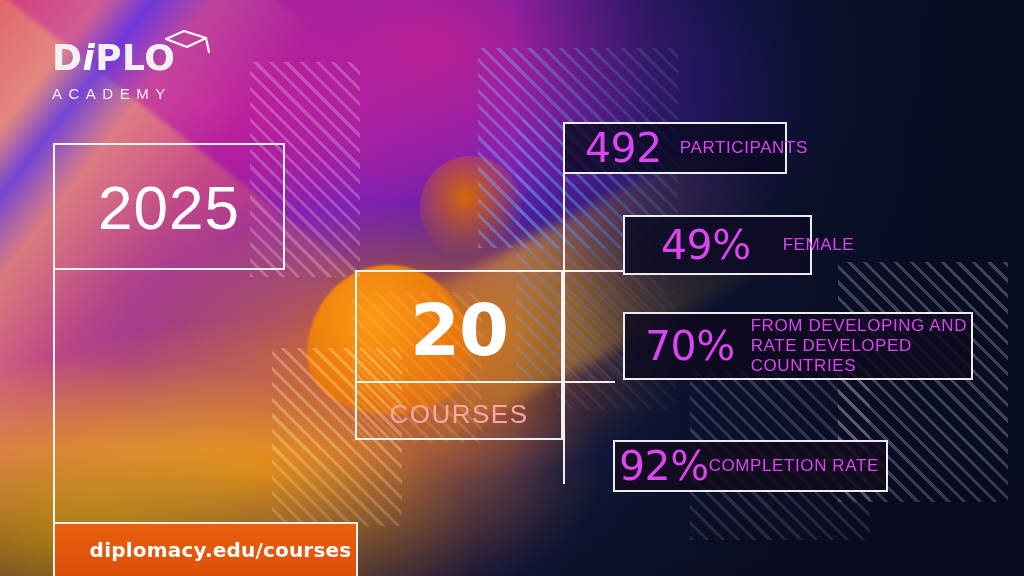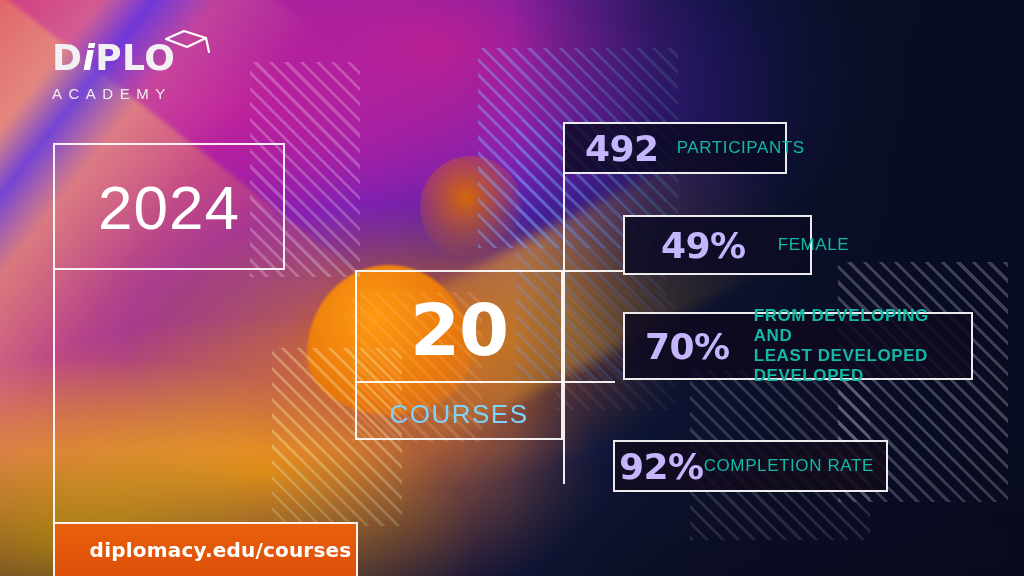--- a/index.html
+++ b/index.html
@@ -145,45 +145,45 @@
   #left-rail  { left:53px; top:270px; width:2px; height:306px; }
 
   #courses-box { left:355px; top:270px; width:208px; height:170px; }
   #courses-split { left:355px; top:381px; width:208px; height:2px; }
   #courses-num { position:absolute; left:0; right:0; top:6px; height:104px;
     display:flex; align-items:center; justify-content:center;
     font-size:72px; font-weight:bold; color:#fff; letter-spacing:-1px;
     font-family:"DejaVu Sans", sans-serif; }
   #courses-label { position:absolute; left:0; right:0; bottom:0; height:47px;
     display:flex; align-items:center; justify-content:center;
-    font-size:26px; font-weight:400; color:#7dd3fc; letter-spacing:1.5px;
+    font-size:26px; font-weight:400; color:#fca5a5; letter-spacing:1.5px;
     font-family:"Liberation Sans", sans-serif; }
 
   #url-box { left:53px; top:522px; width:305px; height:56px;
     background:linear-gradient(180deg,#e8600c 0%, #dc4f0a 100%); }
   #url-text { position:absolute; inset:0; display:flex; align-items:center; justify-content:center;
     font-size:20px; font-weight:bold; color:#ffffff; letter-spacing:.2px;
     font-family:"DejaVu Sans", sans-serif;margin-left:30px; }
 
   
   .stat { position:absolute; border:2px solid rgba(255,255,255,.92);
     display:flex; align-items:center; background:rgba(10,9,32,.80); }
-  .stat .num { font-family:"DejaVu Sans", sans-serif; font-weight:bold; color:#c4b5fd;
-    font-size:36px; letter-spacing:-.5px; flex:none; }
-  .stat .lbl { font-family:"Liberation Sans", sans-serif; font-weight:400; color:#14b8a6;
+  .stat .num { font-family:"DejaVu Sans", sans-serif; font-weight:normal; color:#d946ef;
+    font-size:41px; letter-spacing:-.5px; flex:none; }
+  .stat .lbl { font-family:"Liberation Sans", sans-serif; font-weight:400; color:#d946ef;
     font-size:17px; letter-spacing:.6px; line-height:1.18; }
 
   #stat-participants { left:563px; top:122px;  width:224px; height:52px; padding-left:20px; }
   #stat-participants .lbl { margin-left:18px; }
   #stat-female       { left:623px; top:215px;  width:189px; height:60px; padding-left:36px;
                         background:rgba(12,11,36,.88); }
   #stat-female .lbl  { margin-left:32px; }
   #stat-developing   { left:623px; top:312px;  width:350px; height:68px; padding-left:20px;
                         background:rgba(14,9,30,.85); }
-  #stat-developing .lbl { margin-left:24px;font-weight:bold; }
+  #stat-developing .lbl { margin-left:16px; }
   #stat-completion   { left:613px; top:440px;  width:275px; height:52px; padding-left:4px;
                         background:rgba(18,10,28,.85); }
   #stat-completion .lbl { }
 
   
   #conn-v1 { left:563px; top:174px; width:2px; height:310px; }
   #conn-h1 { left:563px; top:270px; width:62px; height:2px; }
   #conn-h2 { left:563px; top:381px; width:52px; height:2px; }
 </style>
 </head>
@@ -219,21 +219,21 @@
         <svg viewBox="0 0 54 26" width="54" height="26" aria-hidden="true">
           <path d="M4 11 L22 3 L44 10 L25 19 Z" fill="none" stroke="#ffffff" stroke-width="2.2" stroke-linejoin="round"></path>
           <path d="M44 10 L47 24" fill="none" stroke="#ffffff" stroke-width="2.2" stroke-linecap="round"></path>
         </svg>
       </span>
     </div>
     <div class="logo-sub">ACADEMY</div>
   </div>
 
   <div class="panel" id="year-box">
-    <div id="year-text">2024</div>
+    <div id="year-text">2025</div>
   </div>
 
   <div class="line" id="left-rail"></div>
 
   <div class="panel" id="courses-box">
     <div id="courses-num">20</div>
     <div id="courses-label">COURSES</div>
   </div>
   <div class="line" id="courses-split"></div>
 
@@ -246,21 +246,21 @@
     <span class="lbl">PARTICIPANTS</span>
   </div>
 
   <div class="stat" id="stat-female">
     <span class="num">49%</span>
     <span class="lbl">FEMALE</span>
   </div>
 
   <div class="stat" id="stat-developing">
     <span class="num">70%</span>
-    <span class="lbl"><span>FROM DEVELOPING AND</span><br><span>LEAST DEVELOPED DEVELOPED</span></span>
+    <span class="lbl"><span>FROM DEVELOPING AND</span><br><span>RATE DEVELOPED COUNTRIES</span></span>
   </div>
 
   <div class="stat" id="stat-completion">
     <span class="num">92%</span>
     <span class="lbl">COMPLETION RATE</span>
   </div>
 
   <div class="panel" id="url-box">
     <div id="url-text">diplomacy.edu/courses</div>
   </div>

